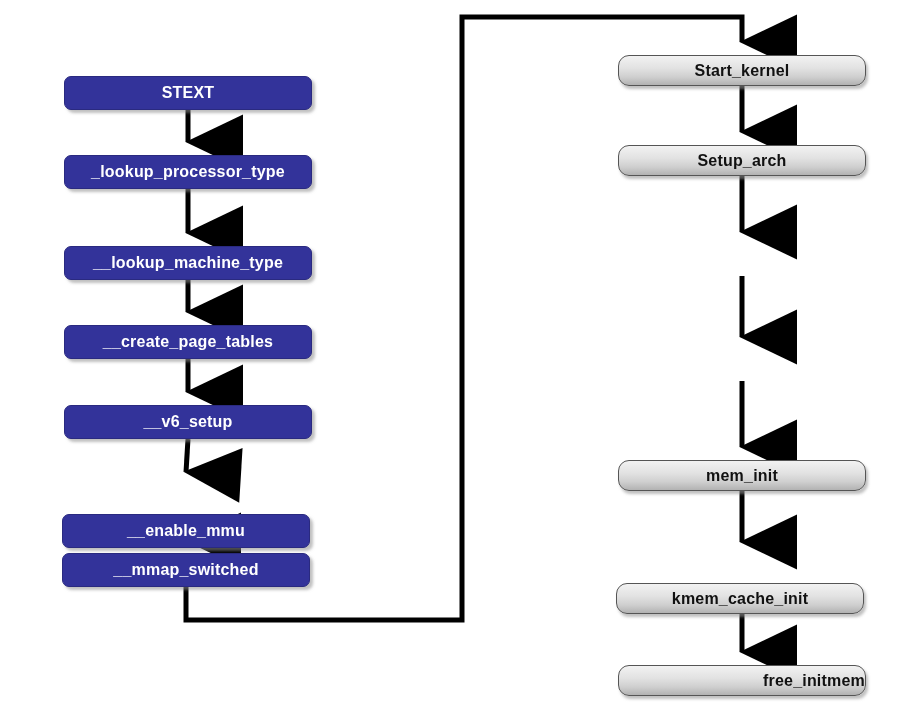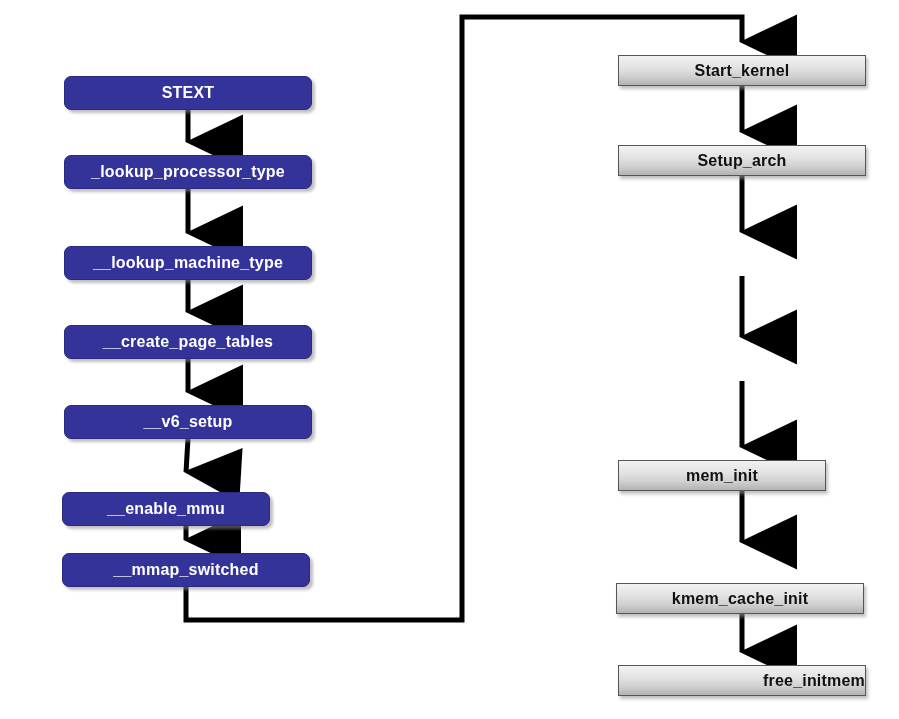--- a/index.html
+++ b/index.html
@@ -49,21 +49,21 @@
     font-size: 16px;
     box-shadow: 3px 3px 3px rgba(140,140,140,0.55);
   }
   
   .node.gray {
     background: linear-gradient(to bottom, #f2f2f2 0%, #e2e2e2 42%, #cfcfcf 72%, #b2b2b2 100%);
     color: #111111;
     border: 1px solid #555555;
     font-size: 16px;
     box-shadow: 2px 3px 3px rgba(150,150,150,0.6);
-    border-radius: 0;
+    border-radius: 11px;
   }
 </style>
 </head>
 <body>
 
 <div id="canvas">
 
   <svg class="edges" viewBox="0 0 899 719" xmlns="http://www.w3.org/2000/svg">
     <defs>
       <marker id="ah" viewBox="0 0 12 12" refX="6" refY="10" markerWidth="12" markerHeight="12" orient="auto-start-reverse">
@@ -110,39 +110,39 @@
   </div>
 
   <div class="node blue" style="left:64px; top:325px; width:248px; height:34px;">
     <span class="lbl">__create_page_tables</span>
   </div>
 
   <div class="node blue" style="left:64px; top:405px; width:248px; height:34px;">
     <span class="lbl">__v6_setup</span>
   </div>
 
-  <div class="node blue" style="left:62px; top:492px; width:208px; height:34px;">
+  <div class="node blue" style="left:62px; top:514px; width:248px; height:34px;">
     <span class="lbl">__enable_mmu</span>
   </div>
 
   <div class="node blue" style="left:62px; top:553px; width:248px; height:34px;">
     <span class="lbl">__mmap_switched</span>
   </div>
 
   <div class="node gray" style="left:618px; top:55px; width:248px; height:31px;">
     <span class="lbl">Start_kernel</span>
   </div>
 
   <div class="node gray" style="left:618px; top:145px; width:248px; height:31px;">
     <span class="lbl">Setup_arch</span>
   </div>
 
 
 
-  <div class="node gray" style="left:618px; top:460px; width:208px; height:31px;">
+  <div class="node gray" style="left:618px; top:460px; width:248px; height:31px;">
     <span class="lbl">mem_init</span>
   </div>
 
   <div class="node gray" style="left:616px; top:555px; width:248px; height:31px;margin-top:28px;">
     <span class="lbl">kmem_cache_init</span>
   </div>
 
   <div class="node gray" style="left:618px; top:665px; width:248px; height:31px;justify-content:flex-end;">
     <span class="lbl">free_initmem</span>
   </div>

